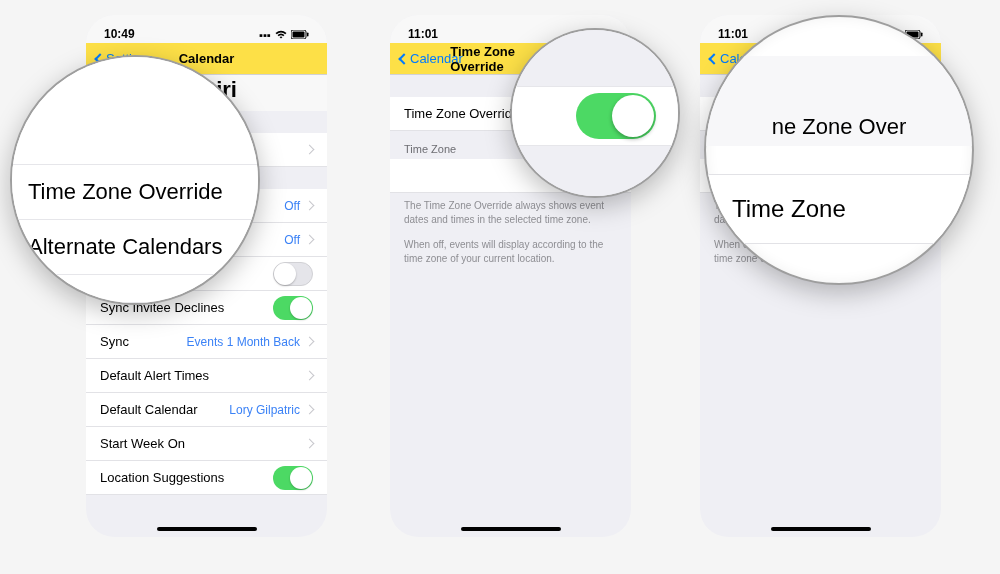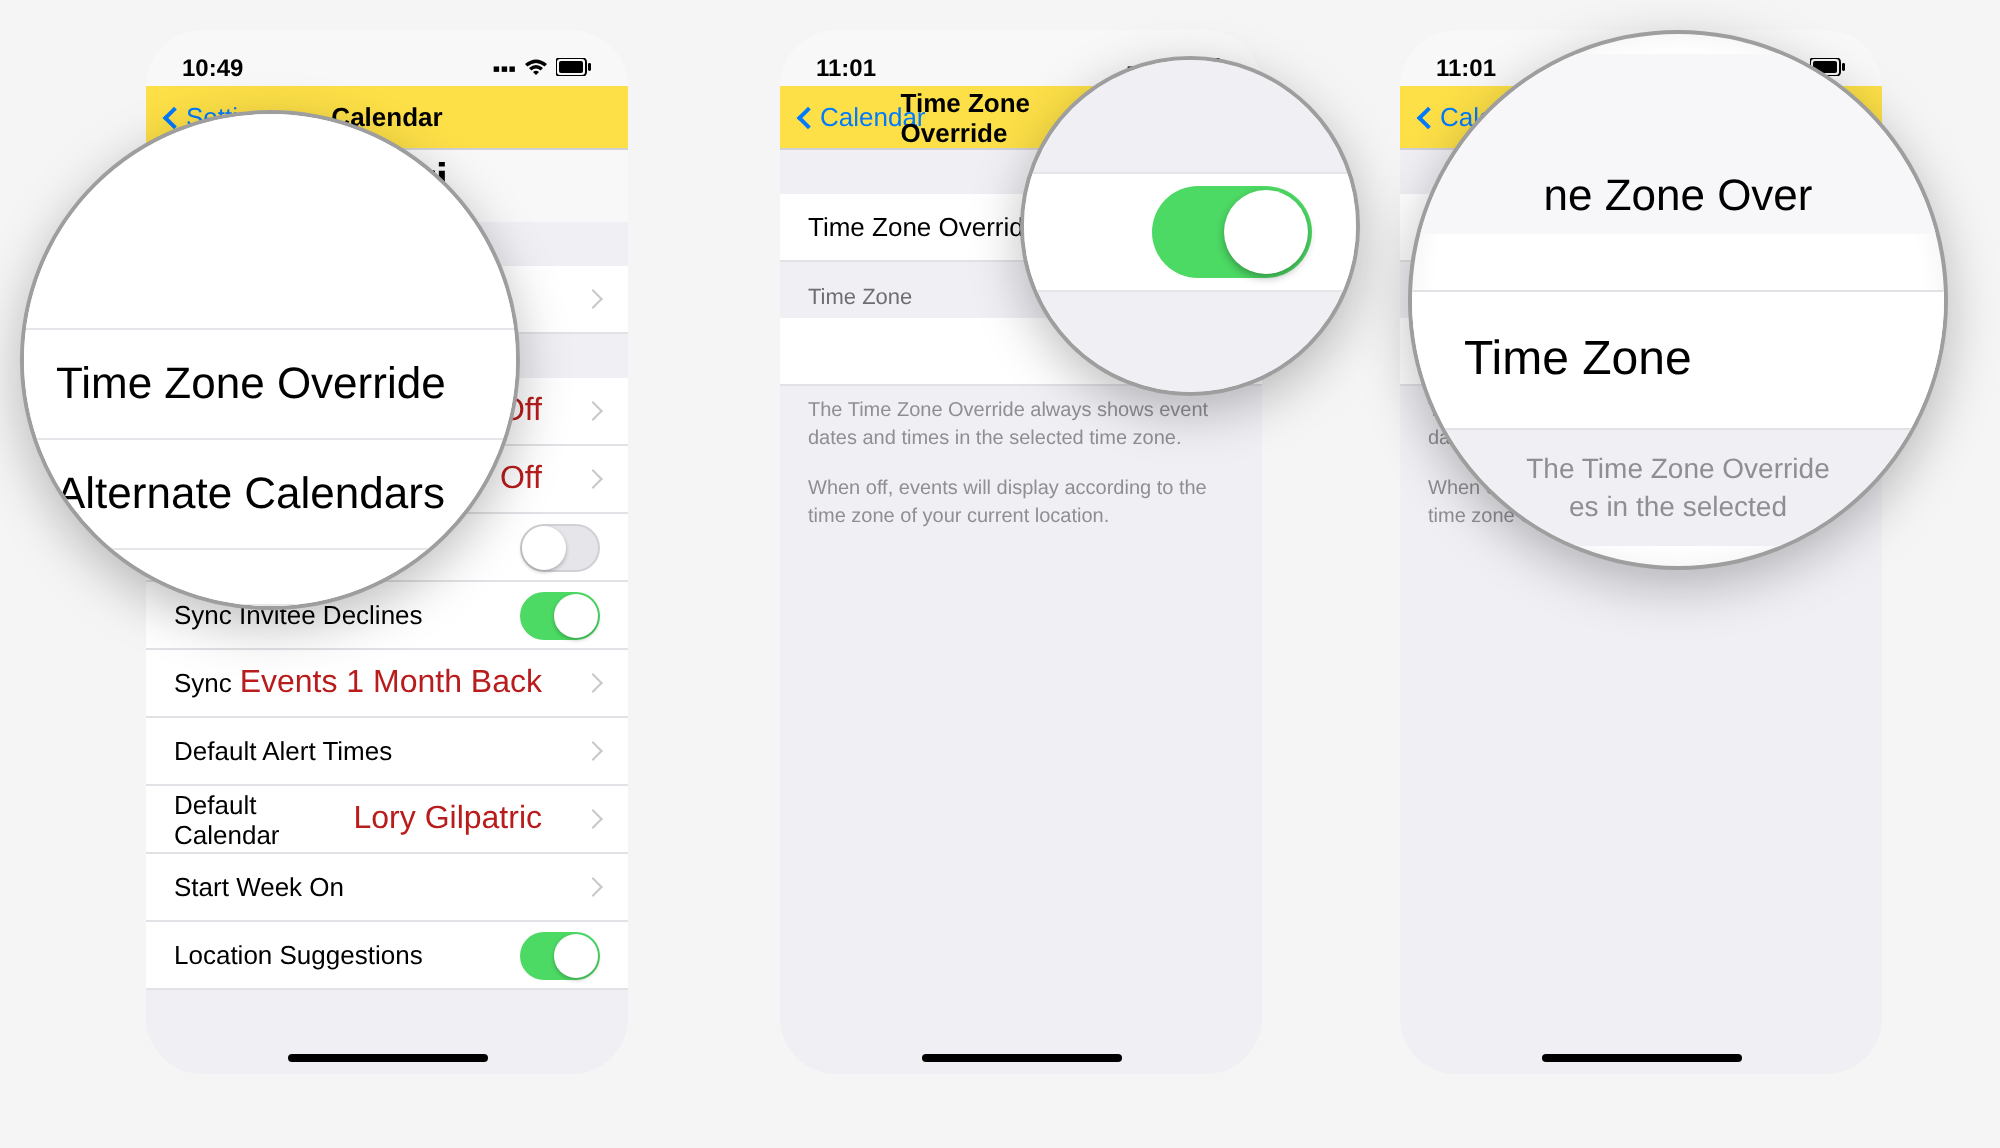--- a/index.html
+++ b/index.html
@@ -5,21 +5,21 @@
   * { box-sizing: border-box; margin: 0; padding: 0; font-family: -apple-system, "Helvetica Neue", Helvetica, Arial, sans-serif; }
   body { background: #f5f5f5; width: 1000px; height: 574px; position: relative; overflow: hidden; }
   .phone {
     position: absolute;
     width: 241px;
     height: 522px;
     background: #efeff4;
     border-radius: 28px;
     overflow: hidden;
   }
-  .phone1 { left: 73px; top: 15px; }
+  .phone1 { left: 86px; top: 15px; }
   .phone2 { left: 390px; top: 15px; }
   .phone3 { left: 700px; top: 15px; }
 
   .status-bar {
     height: 28px;
     background: #f8f8f8;
     display: flex;
     align-items: flex-end;
     justify-content: space-between;
     padding: 0 18px 2px 18px;
@@ -72,21 +72,21 @@
     min-height: 34px;
     display: flex;
     align-items: center;
     padding: 0 14px;
     border-bottom: 0.5px solid #e2e2e6;
     font-size: 13px;
     color: #000;
   }
   .row:first-of-type { border-top: 0.5px solid #e2e2e6; }
   .row .label { flex: 1; }
-  .row .value { color: #b91c1c; margin-right: 22px; font-size: 16px;}
+  .row .value { color: #3b82f6; margin-right: 6px; font-size: 12px;}
   .chevron {
     width: 7px; height: 7px;
     border-top: 1.5px solid #c7c7cc;
     border-right: 1.5px solid #c7c7cc;
     transform: rotate(45deg);
   }
   .group-header {
     font-size: 11px;
     color: #6d6d72;
     padding: 12px 14px 4px 14px;
@@ -366,17 +366,13 @@
   </div>
   <div class="bottom-shade"></div>
 </div>
 
 <div class="loupe loupe3">
   <div class="top-shade">
     <span class="loupe-title">ne Zone Over</span>
   </div>
   <div style="height:28px"></div>
   <div class="tz-row"><span>Time Zone</span></div>
-  <div class="loupe-footer">
-    <span>The Time Zone Override</span><br>
-    <span>es in the selected</span>
-  </div>
 </div>
 
 </body></html>

